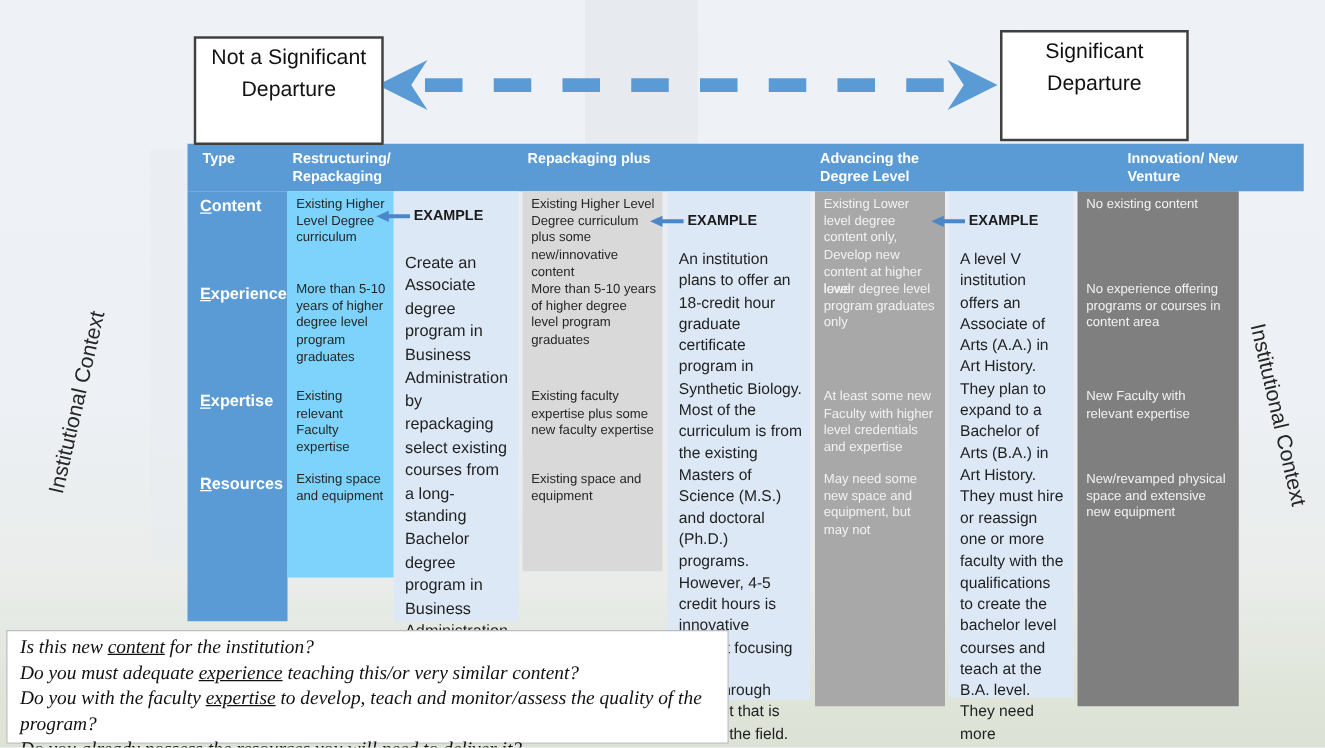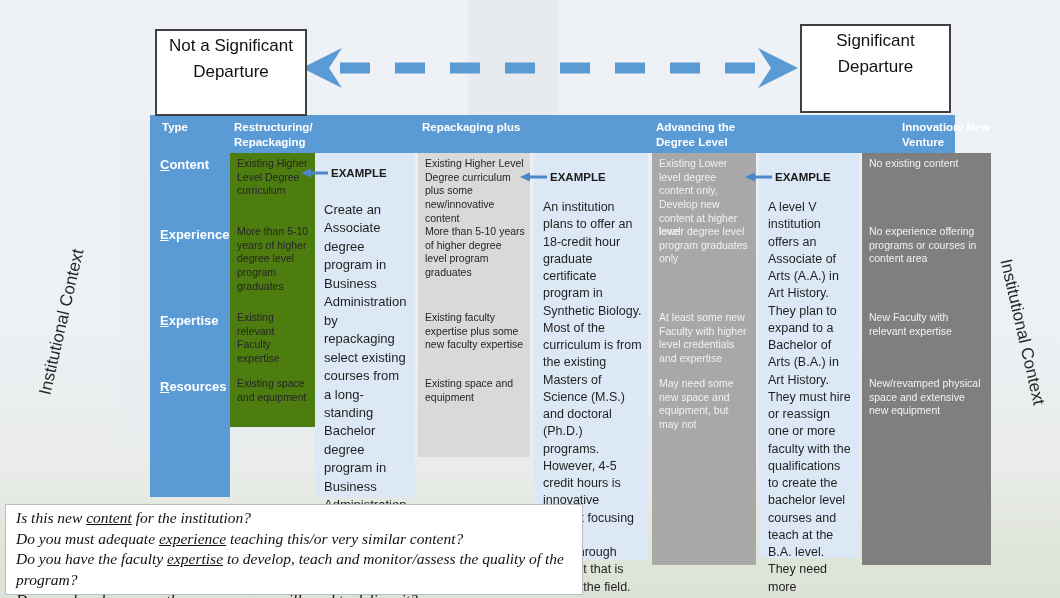--- a/index.html
+++ b/index.html
@@ -23,25 +23,25 @@
             display:flex;align-items:flex-start;justify-content:center;text-align:center;
             font-size:17px;line-height:1.55;z-index:6;}
   .spec-box.left{left:155px;top:29px;width:148px;height:83px;}
   .spec-box.right{left:800px;top:24px;width:147px;height:85px;}
   .spec-box .inner{padding:2px 10px;}
 
   .spectrum-arrow{position:absolute;left:300px;top:46px;width:500px;height:44px;z-index:5;}
 
   
   .tablewrap{position:absolute;left:150px;top:115px;width:805px;height:460px;}
-  .thead{position:absolute;left:0;top:0;width:805px;height:38px;background:#5b9bd5;}
+  .thead{position:absolute;left:0;top:0;width:893px;height:38px;background:#5b9bd5;}
   .hcell{position:absolute;top:5px;color:#fff;font-weight:bold;font-size:11.5px;line-height:1.3;}
   .strip{position:absolute;top:38px;}
   .s-type{left:0;width:80px;height:344px;background:#5b9bd5;}
-  .s-col1{left:80px;width:85px;height:274px;background:#4d7c0f;}
+  .s-col1{left:80px;width:85px;height:309px;background:#7dd3fc;}
   .s-ex1{left:165px;width:100px;height:344px;background:#dce8f5;}
   .s-col2{left:268px;width:112px;height:304px;background:#d9d9d9;}
   .s-ex2{left:384px;width:114px;height:407px;background:#dce8f5;}
   .s-col3{left:502px;width:104px;height:412px;background:#a8a8a8;}
   .s-ex3{left:609px;width:100px;height:405px;background:#dce8f5;}
   .s-col4{left:712px;width:93px;height:412px;background:#7f7f7f;padding-left:36px;}
 
   .rowlab{position:absolute;left:10px;color:#fff;font-weight:bold;font-size:13px;}
   .rowlab .u{text-decoration:underline;}
   .cell{position:absolute;left:7px;right:5px;font-size:10.5px;line-height:1.3;color:#262626;}
@@ -161,17 +161,17 @@
       <div class="cell light r1">No experience offering programs or courses in content area</div>
       <div class="cell light r2">New Faculty with relevant expertise</div>
       <div class="cell light r3">New/revamped physical space and extensive new equipment</div>
     </div>
 
   </div>
 
   <div class="questions">
     <div><span>Is this new </span><span class="key">content</span><span> for the institution?</span></div>
     <div><span>Do you must adequate </span><span class="key">experience</span><span> teaching this/or very similar content?</span></div>
-    <div><span>Do you have the faculty </span><span class="key">expertise</span><span> to develop, teach and monitor/assess the quality of the program?</span></div>
+    <div><span>Do you with the faculty </span><span class="key">expertise</span><span> to develop, teach and monitor/assess the quality of the program?</span></div>
     <div><span>Do you already possess the </span><span class="key">resources</span><span> you will need to deliver it?</span></div>
   </div>
 
 </div>
 
 </body></html>

